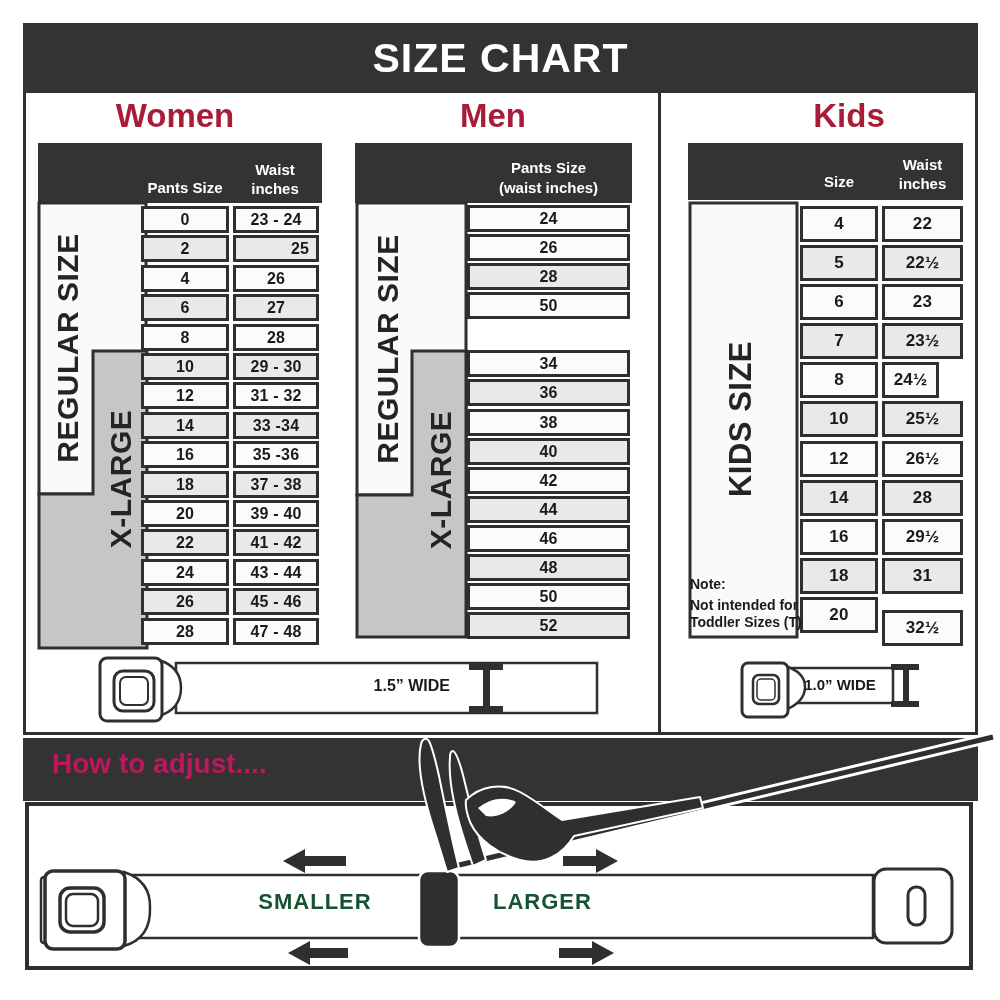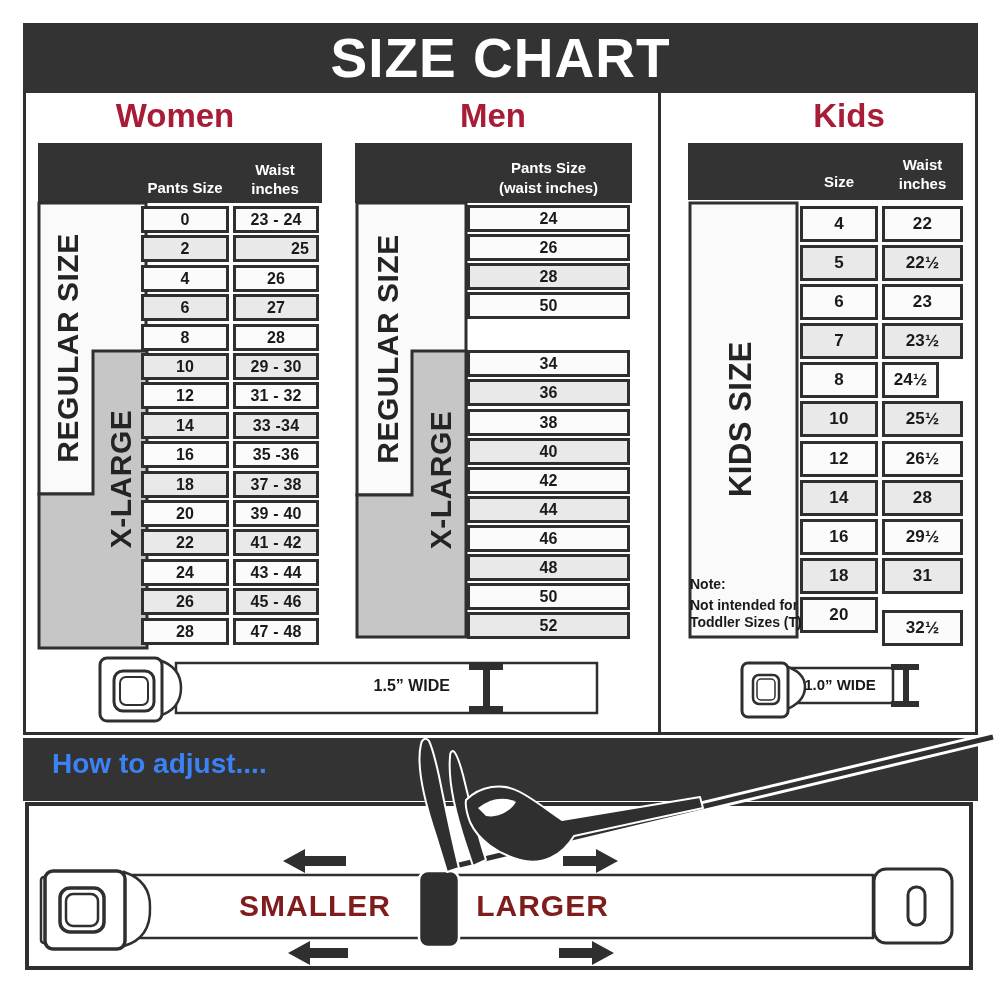--- a/index.html
+++ b/index.html
@@ -13,29 +13,29 @@
   .cell.alt{background:#e9e9e9;}
   .kcell{font-size:17px;}
   .hdrtxt{position:absolute;color:#fff;font-weight:bold;font-size:15px;text-align:center;z-index:7;line-height:19px;}
   .vlabel{position:absolute;z-index:7;font-weight:bold;font-size:30px;color:#242424;
           text-align:center;white-space:nowrap;letter-spacing:.5px;
           transform:translate(-50%,-50%) rotate(-90deg);}
   .heading{position:absolute;z-index:7;font-weight:bold;font-size:33px;color:#a81c38;text-align:center;}
   .beltlabel{position:absolute;z-index:7;font-weight:bold;color:#1a1a1a;}
   .notetxt{position:absolute;z-index:7;font-weight:bold;font-size:14px;color:#1a1a1a;width:112px;}
   .svglayer{position:absolute;left:0;top:0;z-index:5;pointer-events:none;}
-  .bigword{position:absolute;z-index:7;font-weight:bold;font-size:30px;color:#7f1d1d;text-align:center;letter-spacing:1px;}
+  .bigword{position:absolute;z-index:7;font-weight:bold;font-size:22px;color:#14532d;text-align:center;letter-spacing:1px;}
 </style>
 </head>
 <body>
 
 <div id="canvas">
 
   <div class="abs bar" style="left:23px;top:23px;width:955px;height:70px;display:flex;align-items:center;justify-content:center;">
-    <span style="color:#fff;font-weight:bold;font-size:55px;letter-spacing:1px;">SIZE CHART</span>
+    <span style="color:#fff;font-weight:bold;font-size:41px;letter-spacing:1px;">SIZE CHART</span>
   </div>
 
   <div class="abs" style="left:23px;top:93px;width:955px;height:642px;border:3px solid #2f2f2f;border-top:none;background:#fff;"></div>
   <div class="abs" style="left:658px;top:93px;width:3px;height:642px;background:#2f2f2f;z-index:4;"></div>
 
   <div class="heading" style="left:75px;top:97px;width:200px;">Women</div>
   <div class="heading" style="left:749px;top:97px;width:200px;">Kids</div>
   <div class="heading" style="left:393px;top:97px;width:200px;">Men</div>
 
   <div class="abs bar" style="left:38px;top:143px;width:284px;height:60px;z-index:5;"></div>
@@ -133,21 +133,21 @@
   <div class="cell kcell" style="left:882px;top:519px;width:81px;height:36px;">29½</div>
   <div class="cell kcell alt" style="left:800px;top:558px;width:78px;height:36px;">18</div>
   <div class="cell kcell alt" style="left:882px;top:558px;width:81px;height:36px;">31</div>
   <div class="cell kcell" style="left:800px;top:597px;width:78px;height:36px;">20</div>
   <div class="cell kcell" style="left:882px;top:610px;width:81px;height:36px;">32½</div>
 
   <div class="beltlabel" style="left:345px;top:677px;width:105px;font-size:16px;text-align:right;">1.5” WIDE</div>
   <div class="beltlabel" style="left:798px;top:676px;width:84px;font-size:15px;text-align:center;">1.0” WIDE</div>
 
   <div class="abs bar" style="left:23px;top:738px;width:955px;height:63px;"></div>
-  <div class="abs" style="left:52px;top:748px;width:500px;z-index:7;color:#3b82f6;font-weight:bold;font-size:28px;">How to adjust....</div>
+  <div class="abs" style="left:52px;top:748px;width:500px;z-index:7;color:#be185d;font-weight:bold;font-size:28px;">How to adjust....</div>
 
   <div class="abs" style="left:25px;top:802px;width:948px;height:168px;border:4px solid #2f2f2f;background:#fff;"></div>
 
   <div class="bigword" style="left:230px;top:889px;width:170px;">SMALLER</div>
   <div class="bigword" style="left:460px;top:889px;width:165px;">LARGER</div>
 
   <svg class="svglayer" width="1000" height="1000" viewBox="0 0 1000 1000">
 
     <g>
       <rect x="39" y="203" width="107" height="291" fill="#fafafa" stroke="#2f2f2f" stroke-width="3"></rect>

